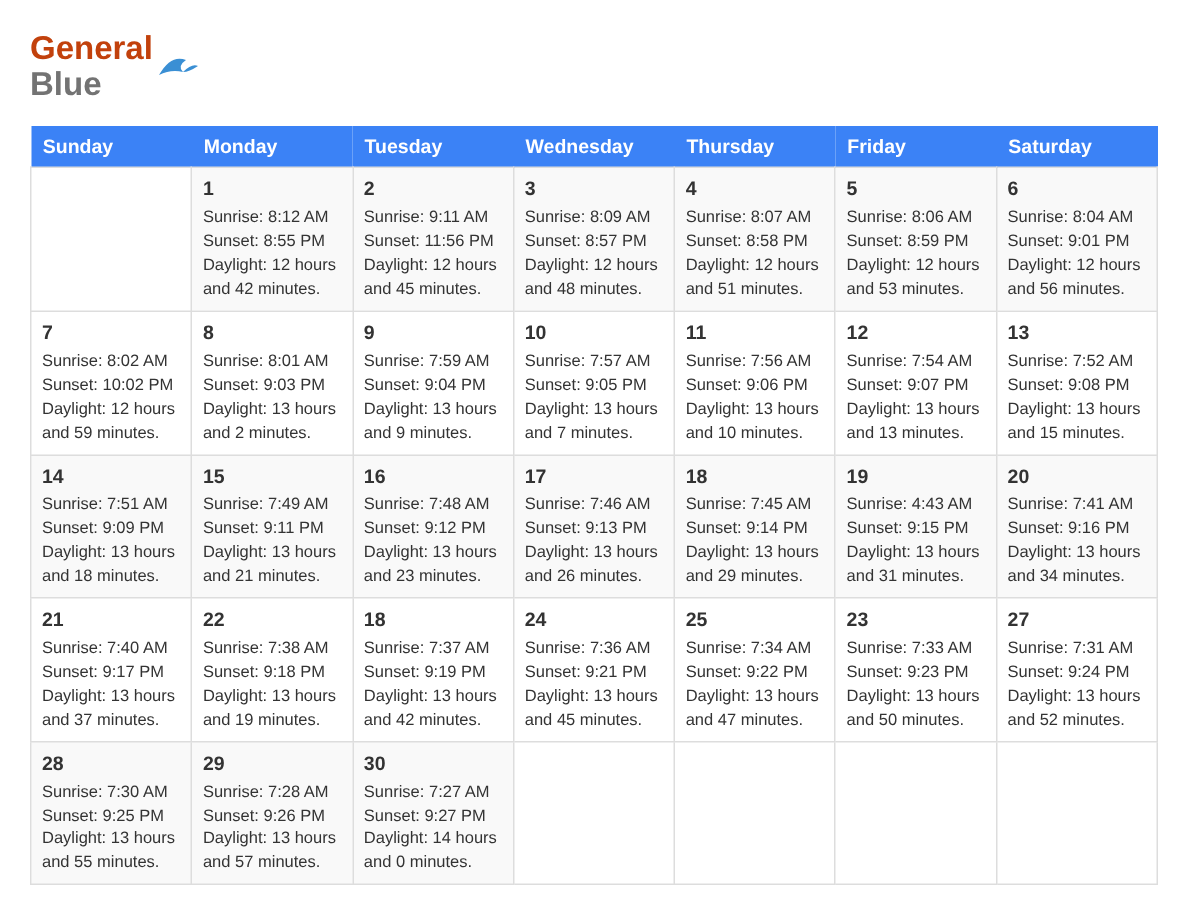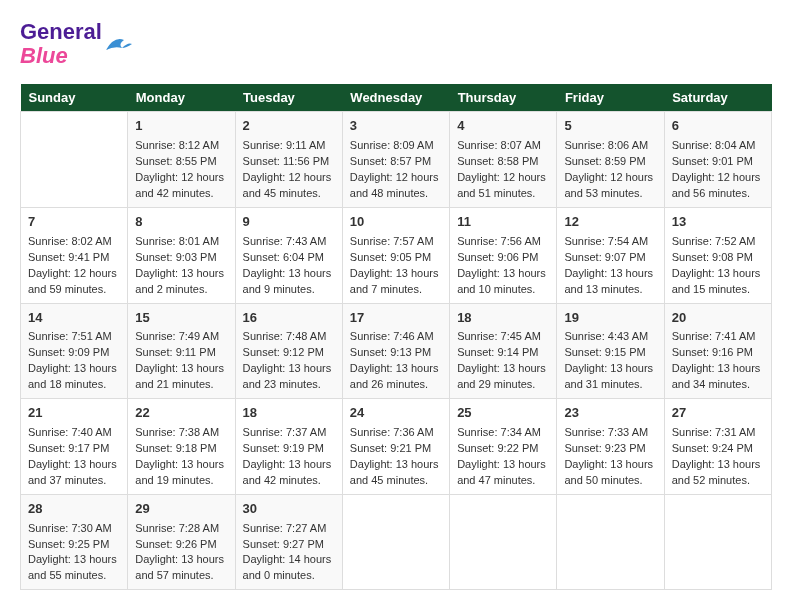--- a/index.html
+++ b/index.html
@@ -20,21 +20,21 @@
       display: flex;
       align-items: center;
     }
     .logo-text {
       font-size: 22px;
       font-weight: bold;
       color: #1a3a5c;
       line-height: 1.1;
     }
     .logo-text span {
-      color: #4c1d95;
+      color: #c2410c;
     }
     .logo-bird {
       width: 30px;
       height: 24px;
       margin-left: 2px;
     }
     .title-block {
       text-align: right;
     }
     .main-title {
@@ -45,21 +45,21 @@
     .subtitle {
       font-size: 16px;
       color: #555;
     }
     table {
       width: 100%;
       border-collapse: collapse;
       font-size: 11px;
     }
     thead tr th {
-      background: #14532d;
+      background: #3b82f6;
       color: #fff;
       text-align: left;
       padding: 6px 8px;
       font-size: 13px;
       font-weight: bold;
     }
     tbody tr td {
       border: 1px solid #ddd;
       padding: 5px 7px;
       vertical-align: top;
@@ -83,21 +83,21 @@
       background: #fff !important;
     }
   </style>
 </head>
 <body>
 
 <div class="header">
   <div class="logo">
     <div>
       <div class="logo-text">
-        <span>General</span><br><span style="color:#ec4899;font-style:italic;">Blue</span>
+        <span>General</span><br><span style="color:#737373;">Blue</span>
       </div>
     </div>
     <svg class="logo-bird" viewBox="0 0 30 24" fill="none">
       <path d="M2 18 Q10 4 20 8 Q14 12 18 16 Q10 14 2 18Z" fill="#3a8fd4"></path>
       <path d="M18 16 Q24 10 28 12 Q22 16 18 16Z" fill="#3a8fd4"></path>
     </svg>
   </div>
   <div class="title-block">
     <div class="main-title"></div>
     <div class="subtitle"></div>
@@ -159,35 +159,35 @@
           <div>Sunrise: 8:04 AM</div>
           <div>Sunset: 9:01 PM</div>
           <div>Daylight: 12 hours</div>
           <div>and 56 minutes.</div>
         </td>
       </tr>
       <tr>
         <td>
           <span class="day-num">7</span>
           <div>Sunrise: 8:02 AM</div>
-          <div>Sunset: 9:41 PM</div>
+          <div>Sunset: 10:02 PM</div>
           <div>Daylight: 12 hours</div>
           <div>and 59 minutes.</div>
         </td>
         <td>
           <span class="day-num">8</span>
           <div>Sunrise: 8:01 AM</div>
           <div>Sunset: 9:03 PM</div>
           <div>Daylight: 13 hours</div>
           <div>and 2 minutes.</div>
         </td>
         <td>
           <span class="day-num">9</span>
-          <div>Sunrise: 7:43 AM</div>
-          <div>Sunset: 6:04 PM</div>
+          <div>Sunrise: 7:59 AM</div>
+          <div>Sunset: 9:04 PM</div>
           <div>Daylight: 13 hours</div>
           <div>and 9 minutes.</div>
         </td>
         <td>
           <span class="day-num">10</span>
           <div>Sunrise: 7:57 AM</div>
           <div>Sunset: 9:05 PM</div>
           <div>Daylight: 13 hours</div>
           <div>and 7 minutes.</div>
         </td>

